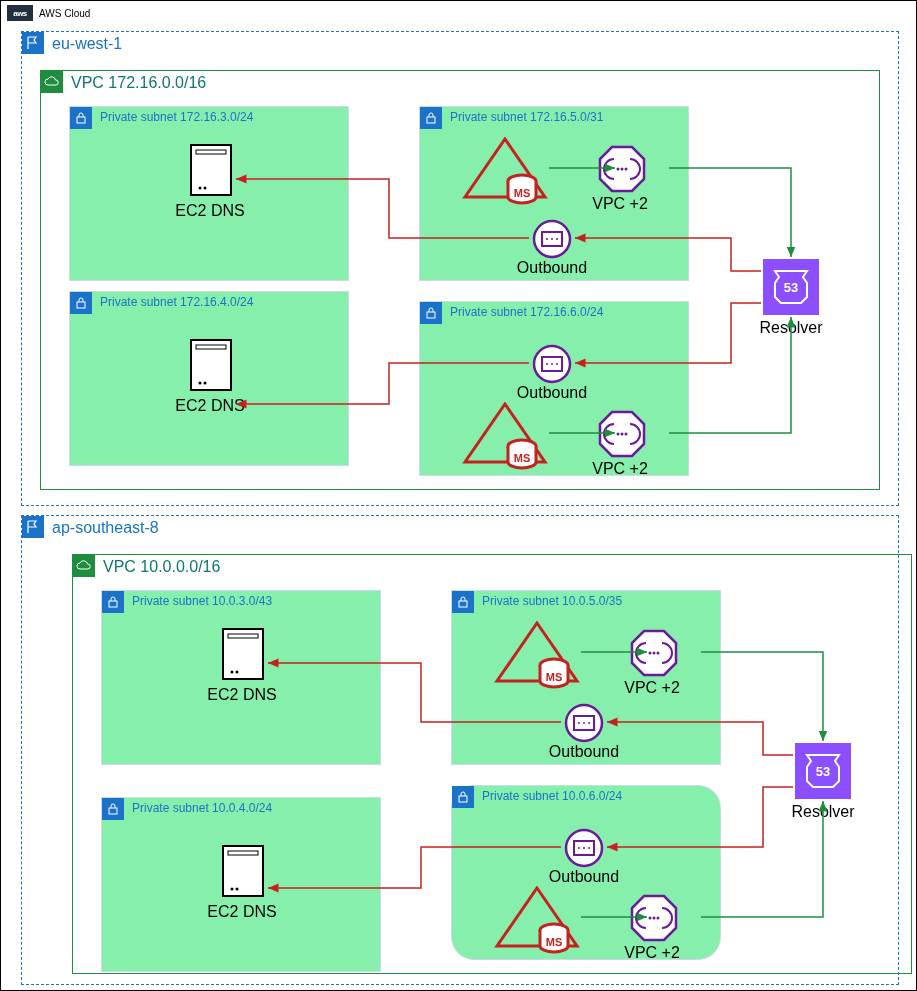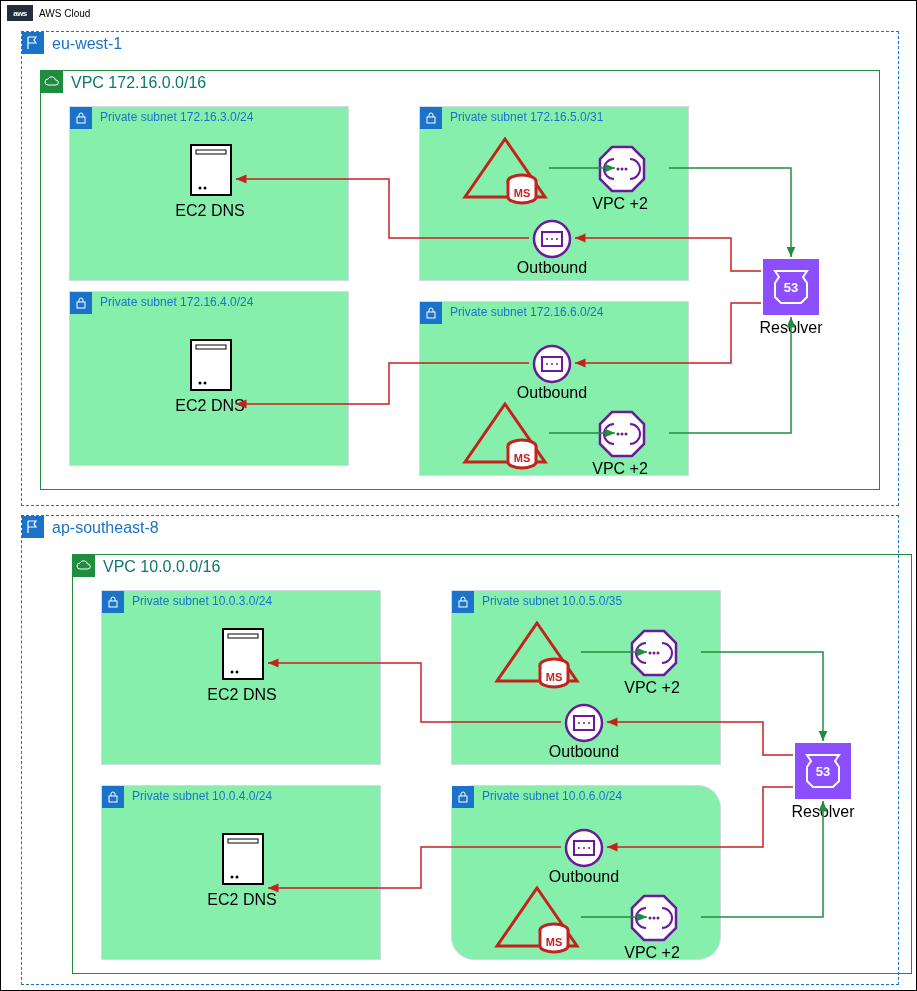--- a/index.html
+++ b/index.html
@@ -205,31 +205,31 @@
       </div>
       <div class="vpc-label">VPC 10.0.0.0/16</div>
 
       <div class="subnet" style="left:28px; top:35px; width:280px; height:175px;">
         <div class="subnet-tab">
             <svg width="12" height="14" viewBox="0 0 12 14">
               <rect x="2" y="6" width="8" height="6" stroke="#fff" fill="none"></rect>
               <path d="M4 6V4a2 2 0 014 0v2" stroke="#fff" fill="none"></path>
             </svg>
           </div>
-        <div class="subnet-label">Private subnet 10.0.3.0/24</div>
+        <div class="subnet-label">Private subnet 10.0.3.0/43</div>
         <svg width="42" height="52" style="position:absolute; left:120px; top:37px;">
             <rect x="1" y="1" width="40" height="50" stroke="#000" fill="#fff" stroke-width="2"></rect>
             <rect x="6" y="6" width="30" height="4" fill="none" stroke="#000"></rect>
             <circle cx="10" cy="44" r="1.5" fill="#000"></circle>
             <circle cx="15" cy="44" r="1.5" fill="#000"></circle>
           </svg>
         <div class="node-label" style="left:100px; top:95px;">EC2 DNS</div>
       </div>
 
-      <div class="subnet" style="left:28px; top:230px; width:280px; height:175px;padding-left:36px;">
+      <div class="subnet" style="left:28px; top:242px; width:280px; height:175px;padding-left:36px;">
         <div class="subnet-tab">
             <svg width="12" height="14" viewBox="0 0 12 14">
               <rect x="2" y="6" width="8" height="6" stroke="#fff" fill="none"></rect>
               <path d="M4 6V4a2 2 0 014 0v2" stroke="#fff" fill="none"></path>
             </svg>
           </div>
         <div class="subnet-label">Private subnet 10.0.4.0/24</div>
         <svg width="42" height="52" style="position:absolute; left:120px; top:47px;">
             <rect x="1" y="1" width="40" height="50" stroke="#000" fill="#fff" stroke-width="2"></rect>
             <rect x="6" y="6" width="30" height="4" fill="none" stroke="#000"></rect>

